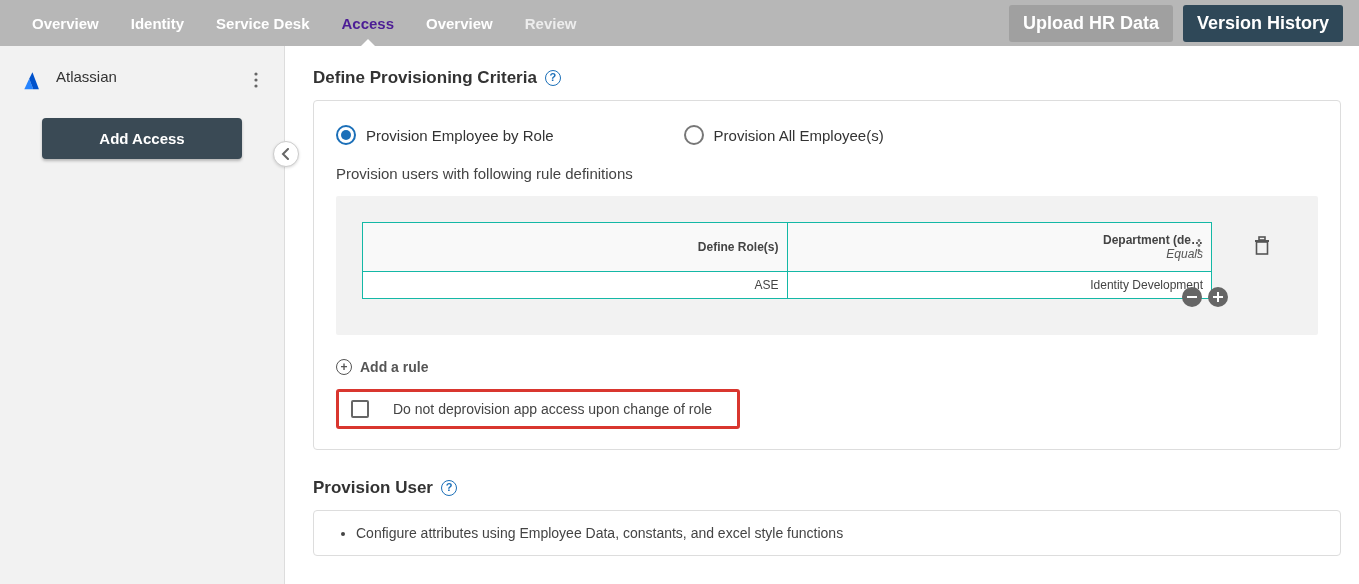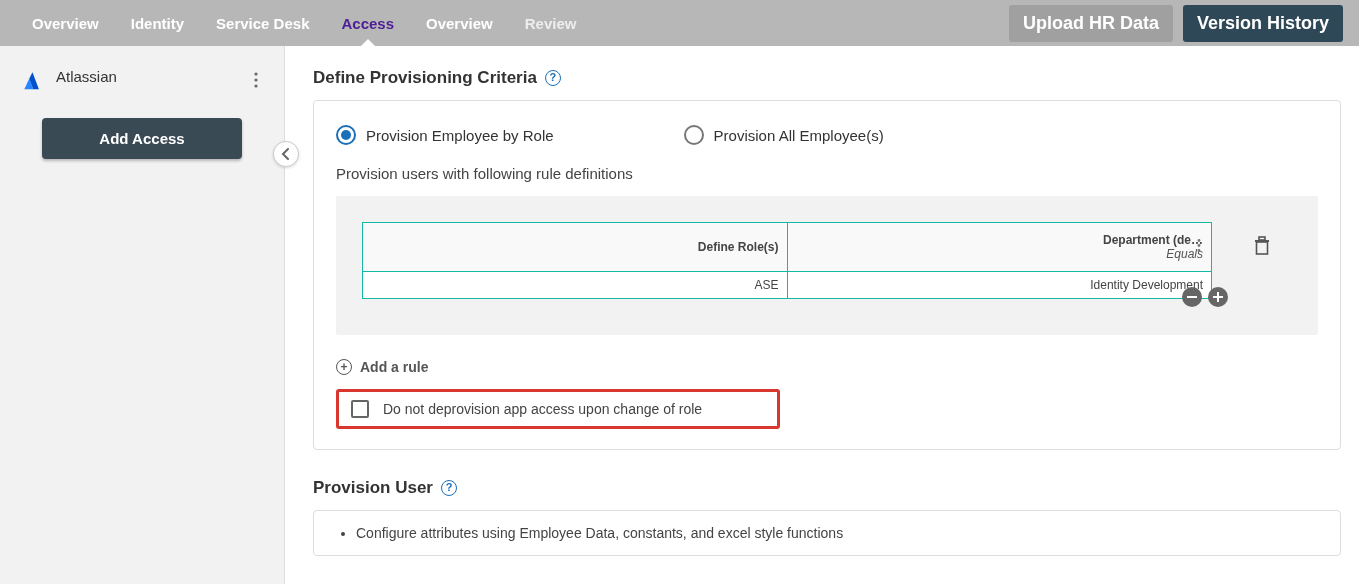--- a/index.html
+++ b/index.html
@@ -268,23 +268,23 @@
     display: flex; align-items: center; justify-content: center;
     font-size: 12px;
     line-height: 1;
   }
   .highlight-box {
     border: 3px solid #d9362f;
     border-radius: 3px;
     padding: 8px 12px;
     display: inline-flex;
     align-items: center;
-    gap: 14px;
+    gap: 24px;
     margin-top: 14px;
-    width: 444px;
+    width: 404px;
   }
   .checkbox {
     width: 18px; height: 18px;
     border: 2px solid #666;
     border-radius: 2px;
     cursor: pointer;
     flex-shrink: 0;
   }
   .cb-label { font-size: 14px; color: #444; }
   .section2 {

